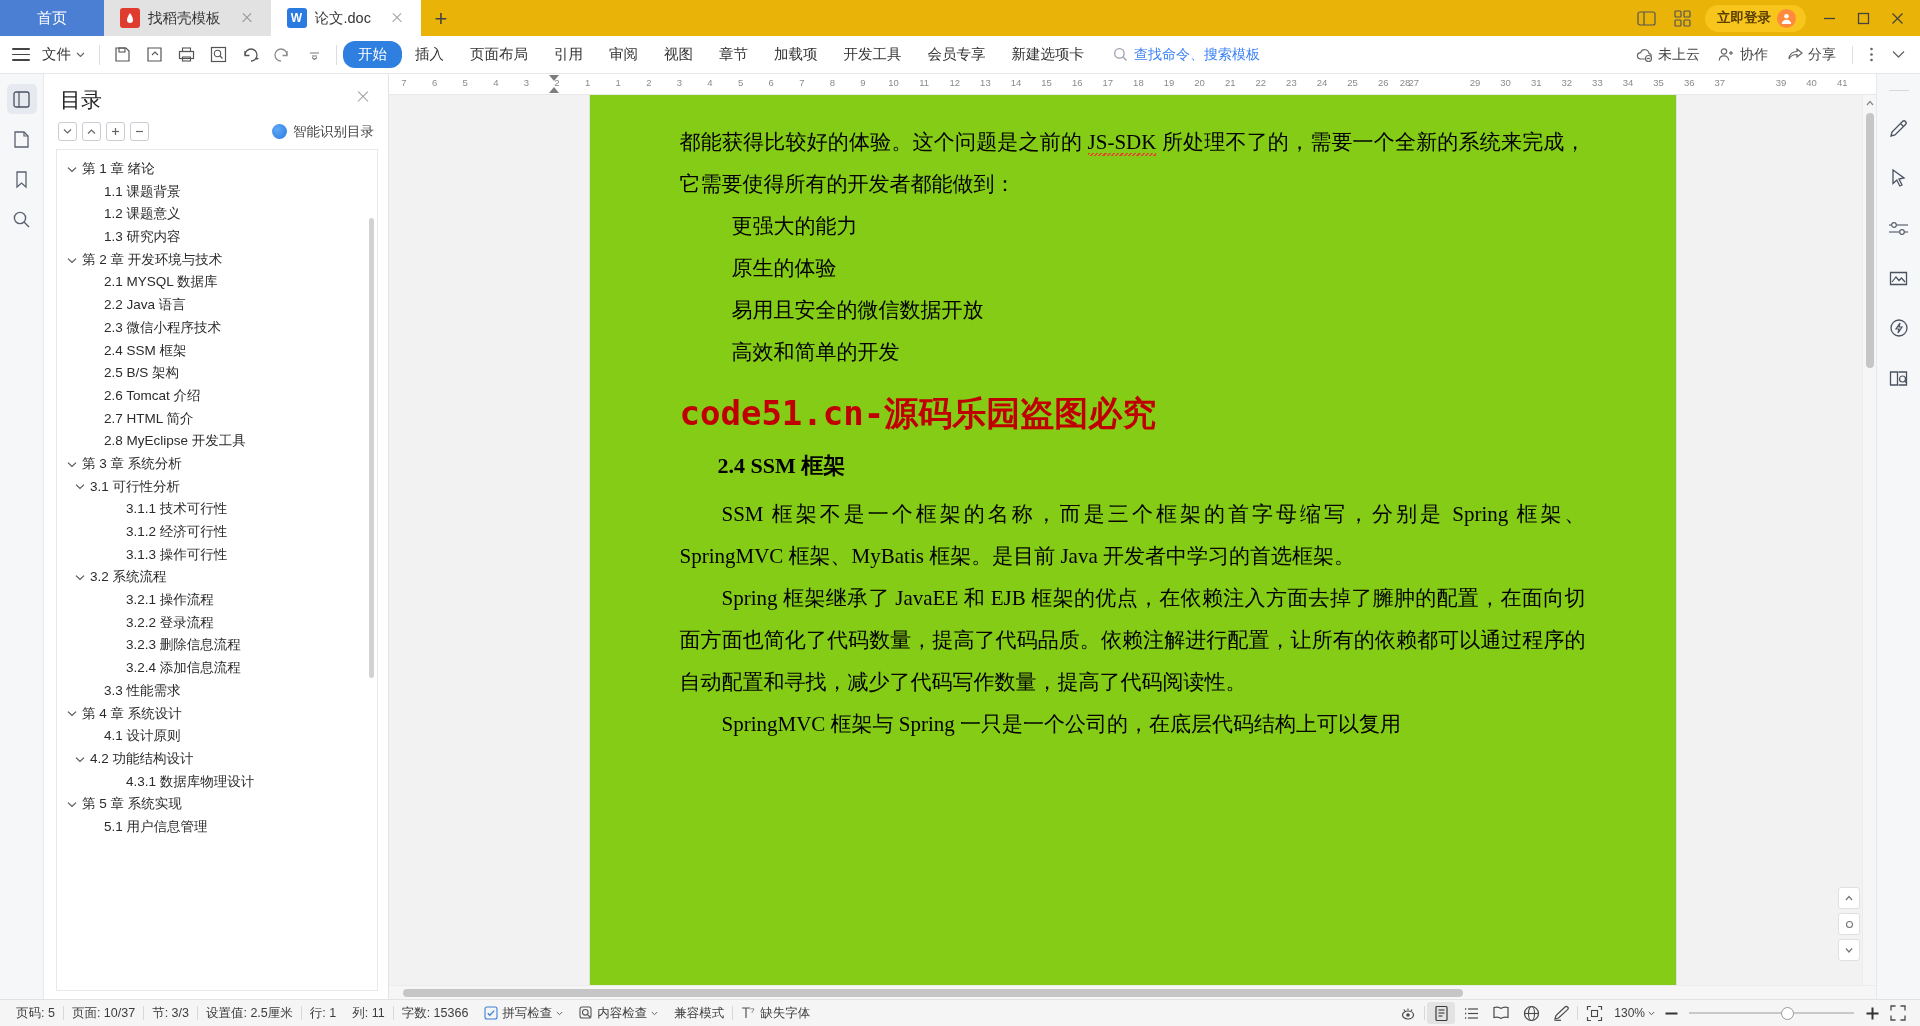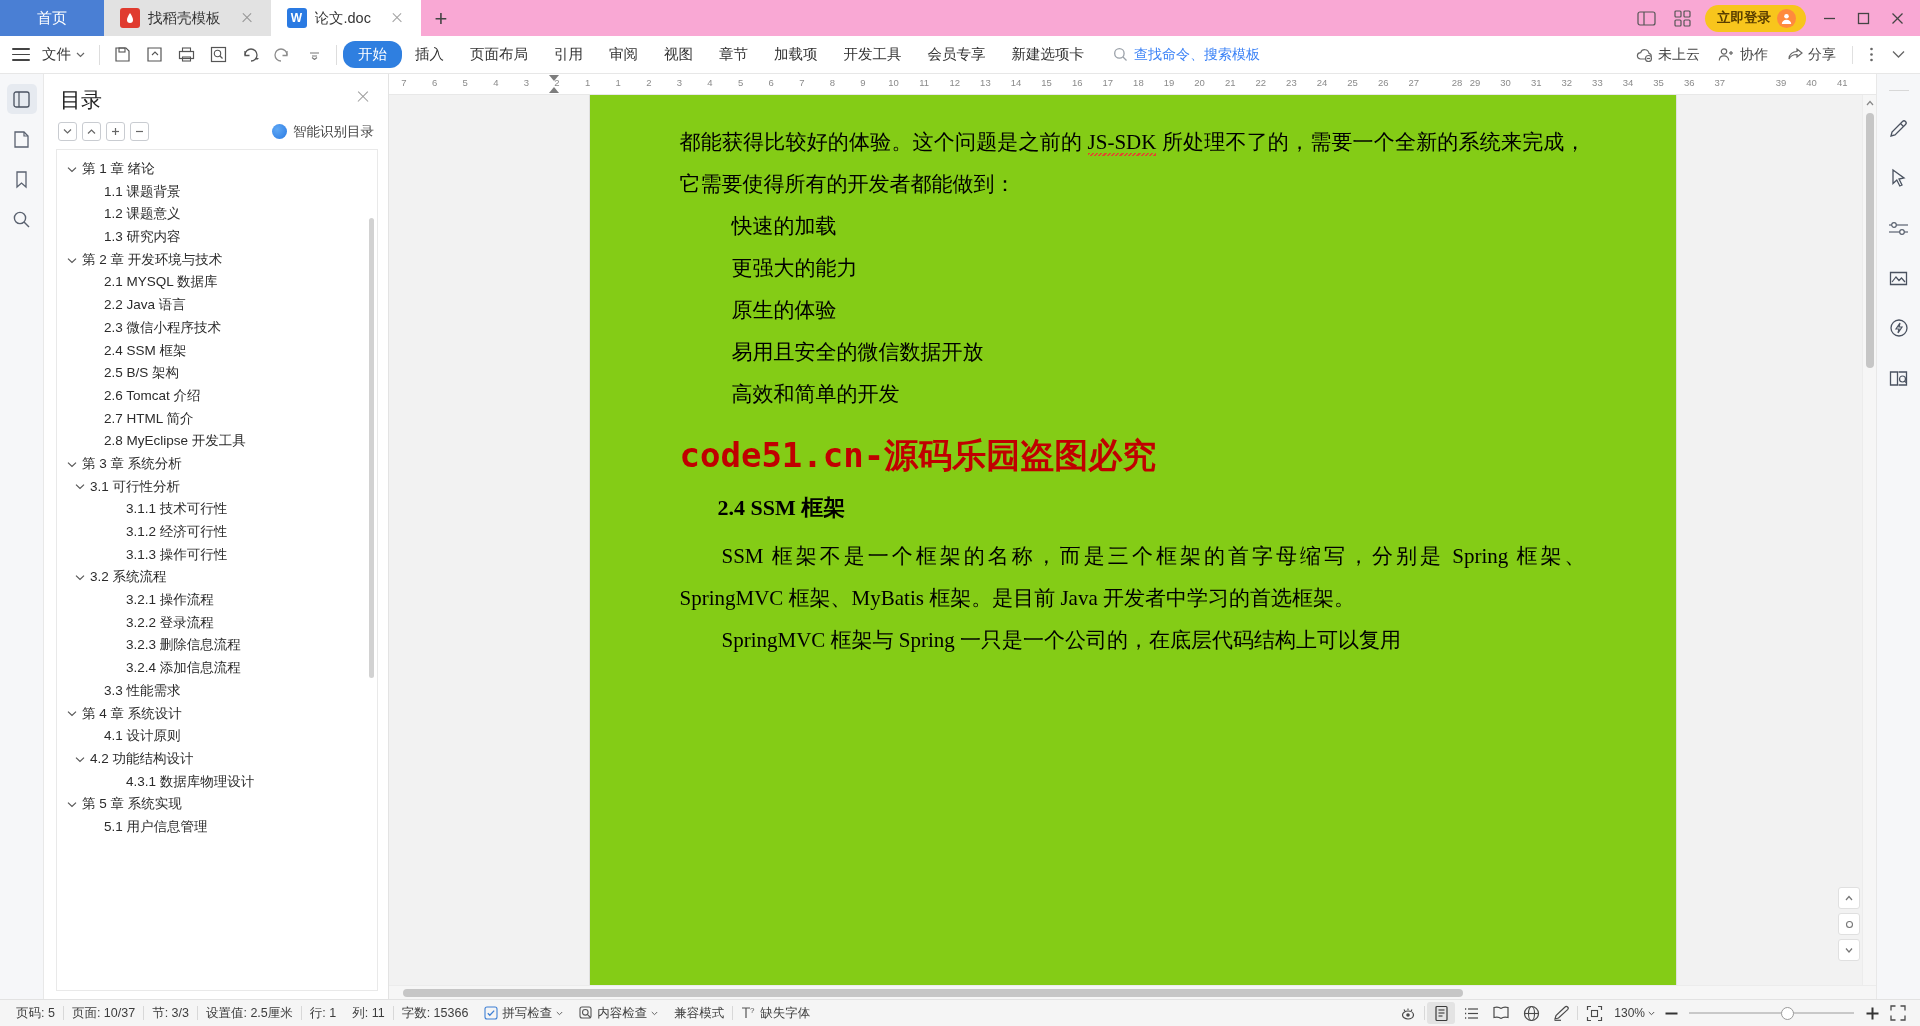--- a/index.html
+++ b/index.html
@@ -6,21 +6,21 @@
   html, body {
     width: 1920px; height: 1026px;
     font-family: "Liberation Sans", "DejaVu Sans", sans-serif;
     overflow: hidden; background: #fff;
     -webkit-font-smoothing: antialiased;
   }
   #app { width: 1920px; height: 1026px; position: relative; display: flex; flex-direction: column; }
 
   
   .tabbar {
-    height: 36px; background: #f9a8d4; display: flex; align-items: flex-end;
+    height: 36px; background: #eab308; display: flex; align-items: flex-end;
     position: relative; flex: none;
   }
   .tab {
     height: 36px; display: flex; align-items: center; gap: 8px;
     padding: 0 16px; font-size: 14.5px; color: #333; cursor: pointer;
     position: relative; max-width: 220px;
   }
   .tab.home {
     background: #4a7fd4; color: #fff; width: 104px; justify-content: center;
     padding: 0; font-size: 15px;
@@ -682,21 +682,21 @@
             <span class="rt" style="left: 749.4px;">18</span>
             <span class="rt" style="left: 780px;">19</span>
             <span class="rt" style="left: 810.6px;">20</span>
             <span class="rt" style="left: 841.2px;">21</span>
             <span class="rt" style="left: 871.8px;">22</span>
             <span class="rt" style="left: 902.4px;">23</span>
             <span class="rt" style="left: 933px;">24</span>
             <span class="rt" style="left: 963.6px;">25</span>
             <span class="rt" style="left: 994.2px;">26</span>
             <span class="rt" style="left: 1024.8px;">27</span>
-            <span class="rt" style="left: 1068px;">28</span>
+            <span class="rt" style="left: 1016px;">28</span>
             <span class="rt" style="left: 1086px;">29</span>
             <span class="rt" style="left: 1116.6px;">30</span>
             <span class="rt" style="left: 1147.2px;">31</span>
             <span class="rt" style="left: 1177.8px;">32</span>
             <span class="rt" style="left: 1208.4px;">33</span>
             <span class="rt" style="left: 1239px;">34</span>
             <span class="rt" style="left: 1269.6px;">35</span>
             <span class="rt" style="left: 1300.2px;">36</span>
             <span class="rt" style="left: 1330.8px;">37</span>
             <span class="rt" style="left: 1431px; margin-top: 32px;">38</span>
@@ -705,28 +705,28 @@
             <span class="rt" style="left: 1453.2px;">41</span>
             <span class="ruler-indent" style="left: 160px;"></span>
             <span class="ruler-indent down" style="left: 160px;"></span>
           </div>
       </div>
 
       <div class="docscroll">
         <div class="page">
           <div class="page-inner" id="doc-body">
               <p class="dp"><span>都能获得比较好的体验。这个问题是之前的 </span><span class="spell">JS-SDK</span><span> 所处理不了的，需要一个全新的系统来完成，它需要使得所有的开发者都能做到：</span></p>
-              <p class="dp dp-list">快速的加载</p>
               <p class="dp dp-list">更强大的能力</p>
               <p class="dp dp-list">原生的体验</p>
               <p class="dp dp-list">易用且安全的微信数据开放</p>
               <p class="dp dp-list">高效和简单的开发</p>
               <div class="watermark">code51.cn-源码乐园盗图必究</div>
               <div class="h2">2.4 SSM 框架</div>
               <p class="dp dp-indent">SSM 框架不是一个框架的名称，而是三个框架的首字母缩写，分别是 Spring 框架、SpringMVC 框架、MyBatis 框架。是目前 Java 开发者中学习的首选框架。</p>
+              <p class="dp dp-indent">Spring 框架继承了 JavaEE 和 EJB 框架的优点，在依赖注入方面去掉了臃肿的配置，在面向切面方面也简化了代码数量，提高了代码品质。依赖注解进行配置，让所有的依赖都可以通过程序的自动配置和寻找，减少了代码写作数量，提高了代码阅读性。</p>
               <p class="dp dp-indent">SpringMVC 框架与 Spring 一只是一个公司的，在底层代码结构上可以复用</p>
             </div>
         </div>
 
         <div class="vscroll">
           <div class="vbtn" style="top:0">
             <svg width="8" height="6" viewBox="0 0 8 6">
                 <path d="M1 5L4 1.5 7 5" fill="none" stroke="#888" stroke-width="1.2"></path>
               </svg>
           </div>

